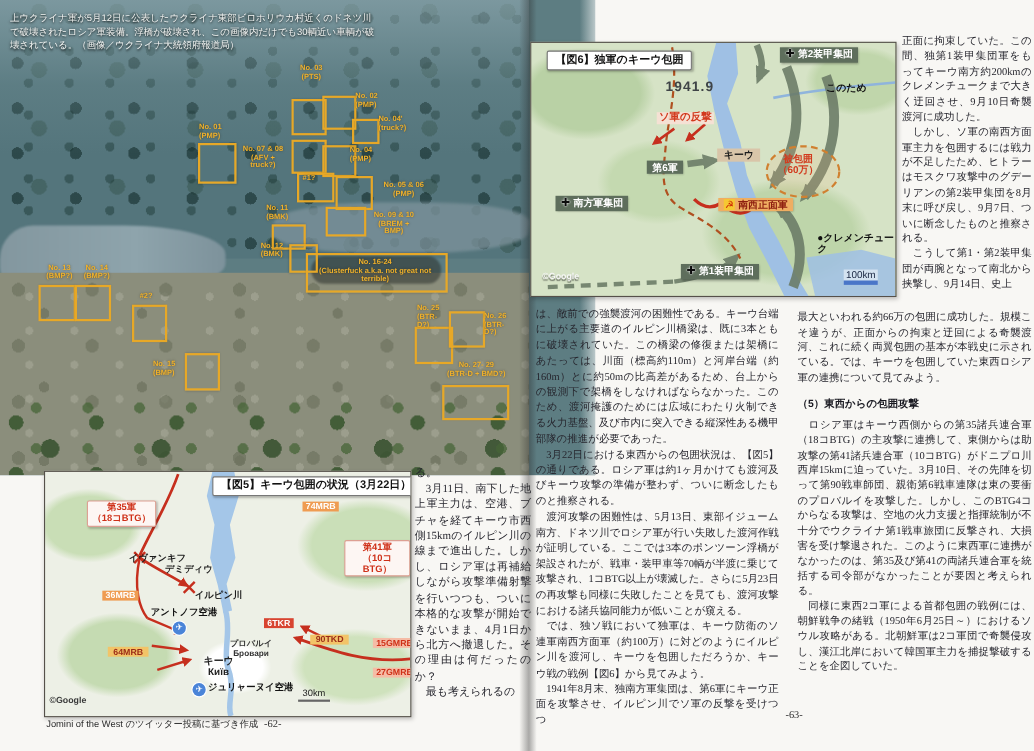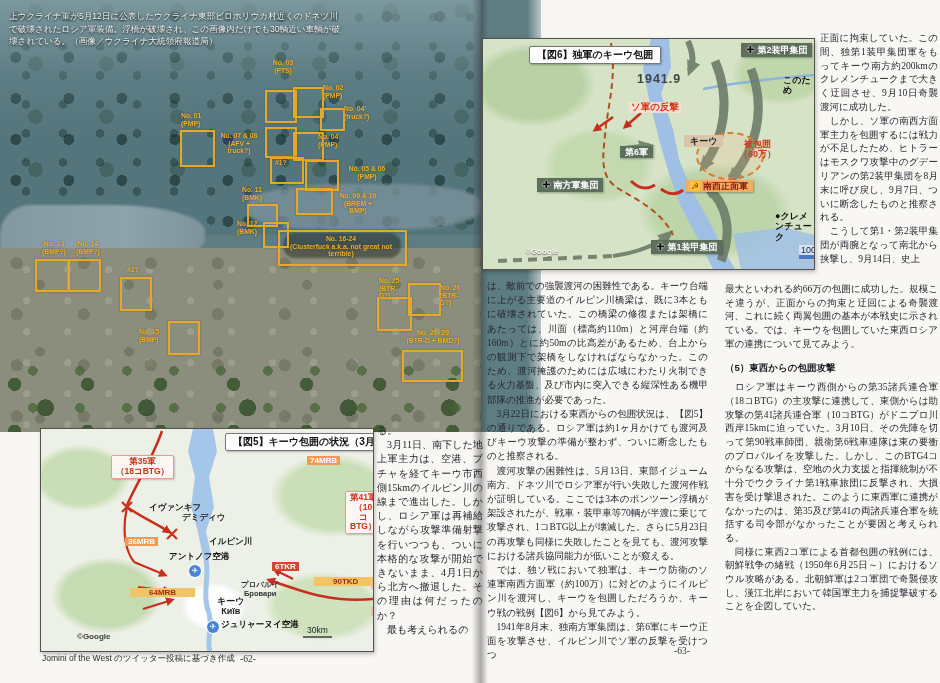--- a/index.html
+++ b/index.html
@@ -61,28 +61,28 @@
   #fig6{left:482px;top:38px;width:331px;height:230px;
     background-color:#d6e3c6;
     background-image:
       radial-gradient(90px 60px at 15% 20%, #b9d1a5 55%, rgba(0,0,0,0) 70%),
       radial-gradient(110px 70px at 70% 75%, #bed5aa 55%, rgba(0,0,0,0) 70%),
       radial-gradient(80px 55px at 35% 55%, #c4d9b0 55%, rgba(0,0,0,0) 70%),
       radial-gradient(70px 45px at 90% 15%, #c0d6ab 55%, rgba(0,0,0,0) 70%);}
   .figure svg{position:absolute;left:0;top:0;}
   
   .ml{position:absolute;font-family:"Liberation Sans","DejaVu Sans",sans-serif;
-      white-space:pre-line;line-height:1.15;display:flex;align-items:flex-end;gap:3px;margin-left:32px;}
+      white-space:pre-line;line-height:1.15;display:flex;align-items:flex-start;gap:3px;}
   .f-title{background:#fff;border:1px solid #777;border-radius:2px;padding:2px 7px;font-weight:bold;
       font-size:10px;color:#111;white-space:nowrap;box-shadow:1px 1px 2px rgba(0,0,0,.25);}
   .f5-army{background:#fdf6f3;border:1px solid #dda093;color:#cf3018;font-weight:bold;font-size:8.5px;
       text-align:center;padding:1px 4px;border-radius:2px;box-shadow:1px 1px 2px rgba(0,0,0,.2);}
   .f5-or{background:#ef9c52;color:#fff;font-weight:bold;font-size:8px;padding:0 3px;}
   .f5-sal{background:#f5bca6;color:#cf3018;font-weight:bold;font-size:8px;padding:0 3px;}
-  .f5-ylw{background:#f2c468;color:#9c2c18;font-weight:bold;font-size:8px;padding:0 19px;}
+  .f5-ylw{background:#f2c468;color:#9c2c18;font-weight:bold;font-size:8px;padding:0 5px;}
   .f5-red{background:#d84430;color:#fff;font-weight:bold;font-size:8px;padding:0 3px;}
   .f5-pl{font-size:8.5px;font-weight:bold;color:#1c1c1c;}
   .f5-plb{font-size:8.5px;font-weight:bold;color:#111;}
   .f5-pl2{font-size:7.5px;font-weight:bold;color:#333;text-align:center;}
   .f5-city{font-size:9px;font-weight:bold;color:#222;text-align:center;}
   .f5-scale{font-size:8.5px;color:#222;border-bottom:2px solid #666;padding:0 4px;}
   .f5-copy{font-size:8px;color:#3a3a3a;font-weight:bold;}
   .f5-air .mic{width:12px;height:12px;border-radius:50%;background:#4a84d8;color:#fff;font-size:8px;
       display:flex;align-items:center;justify-content:center;box-shadow:0 0 0 1px #fff;}
   .f6-year{font-size:12.5px;font-weight:bold;color:#3f4447;letter-spacing:1px;}
@@ -104,21 +104,21 @@
   #col-narrow{left:377px;top:424px;width:106px;font-size:10px;line-height:14.2px;}
   #col-b{left:487px;top:279px;width:221px;font-size:9.5px;line-height:14.2px;}
   #col-a{left:820px;top:32px;width:118px;font-size:9.5px;line-height:13.8px;}
   #col-c{left:725px;top:283px;width:213px;font-size:9.5px;line-height:13.7px;}
   #sec-heading{font-family:"Liberation Sans","DejaVu Sans",sans-serif;font-weight:bold;
       font-size:9.5px;margin:9px 0 7px 0;color:#1a1a22;}
   .credit{position:absolute;left:42px;top:653px;font-family:"Liberation Sans","DejaVu Sans",sans-serif;
       font-size:8.5px;color:#2b2b2b;}
   .pageno{position:absolute;font-size:9.5px;color:#333;}
   #pageno-left{left:240px;top:654px;}
-  #pageno-right{left:674px;top:646px;}
+  #pageno-right{left:714px;top:646px;}
 </style>
 </head>
 <body>
 
 <div id="spread">
 
   <div id="photo">
     <div class="ph-top"></div>
     <div class="ph-haze"></div>
     <div class="ph-water"></div>

